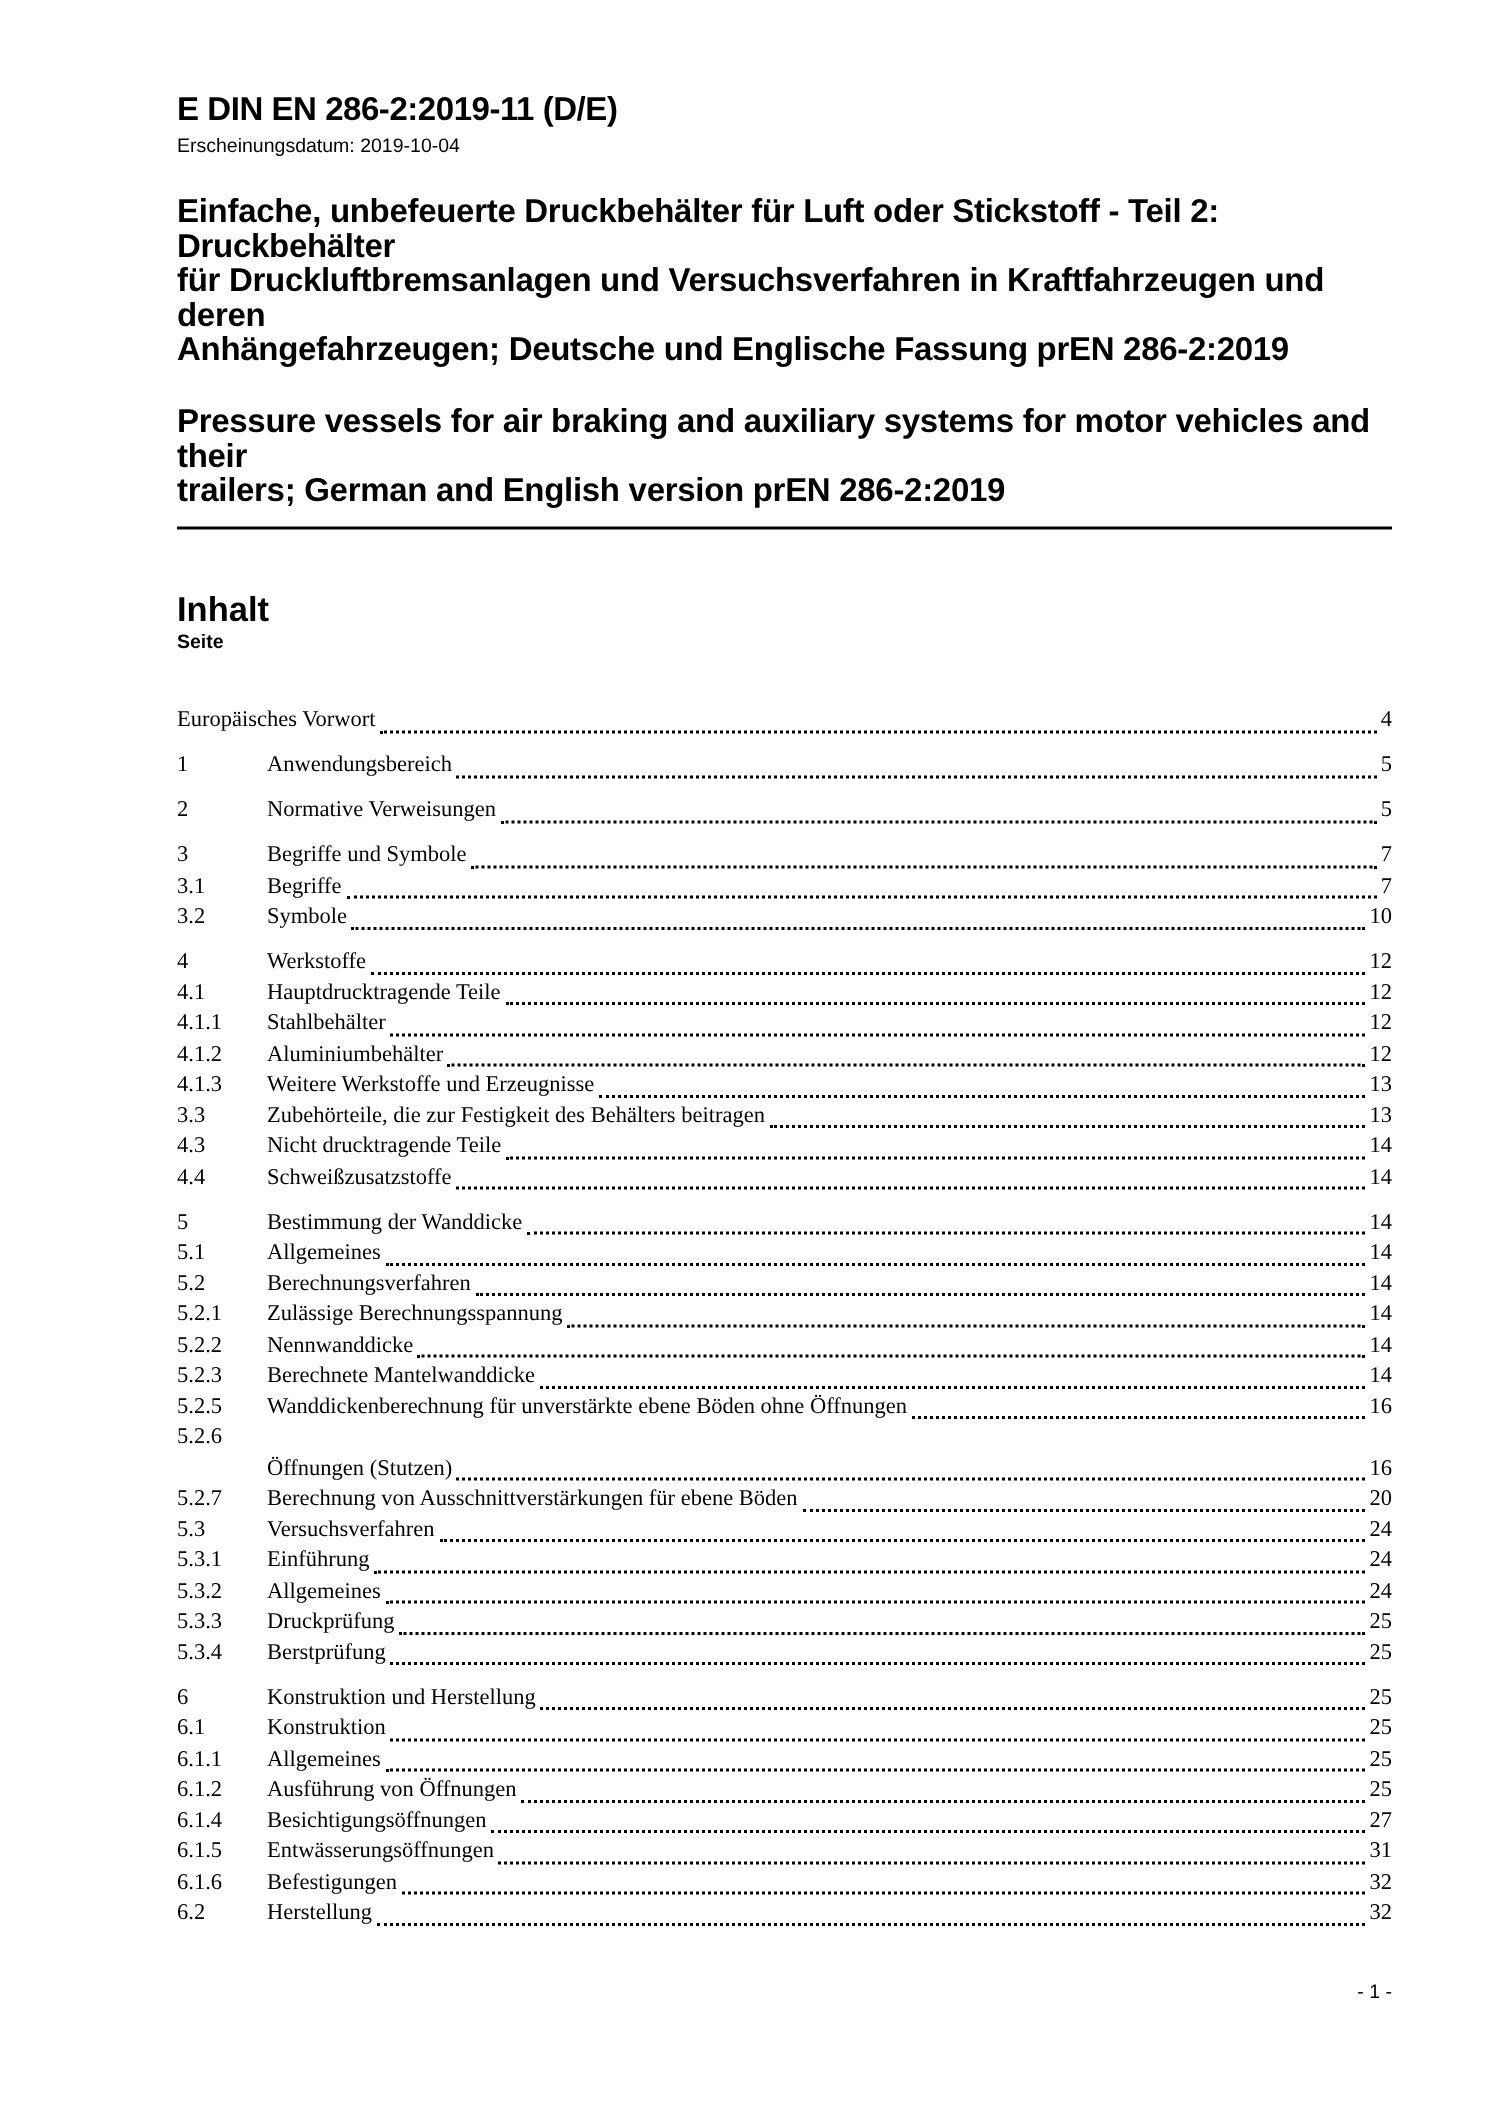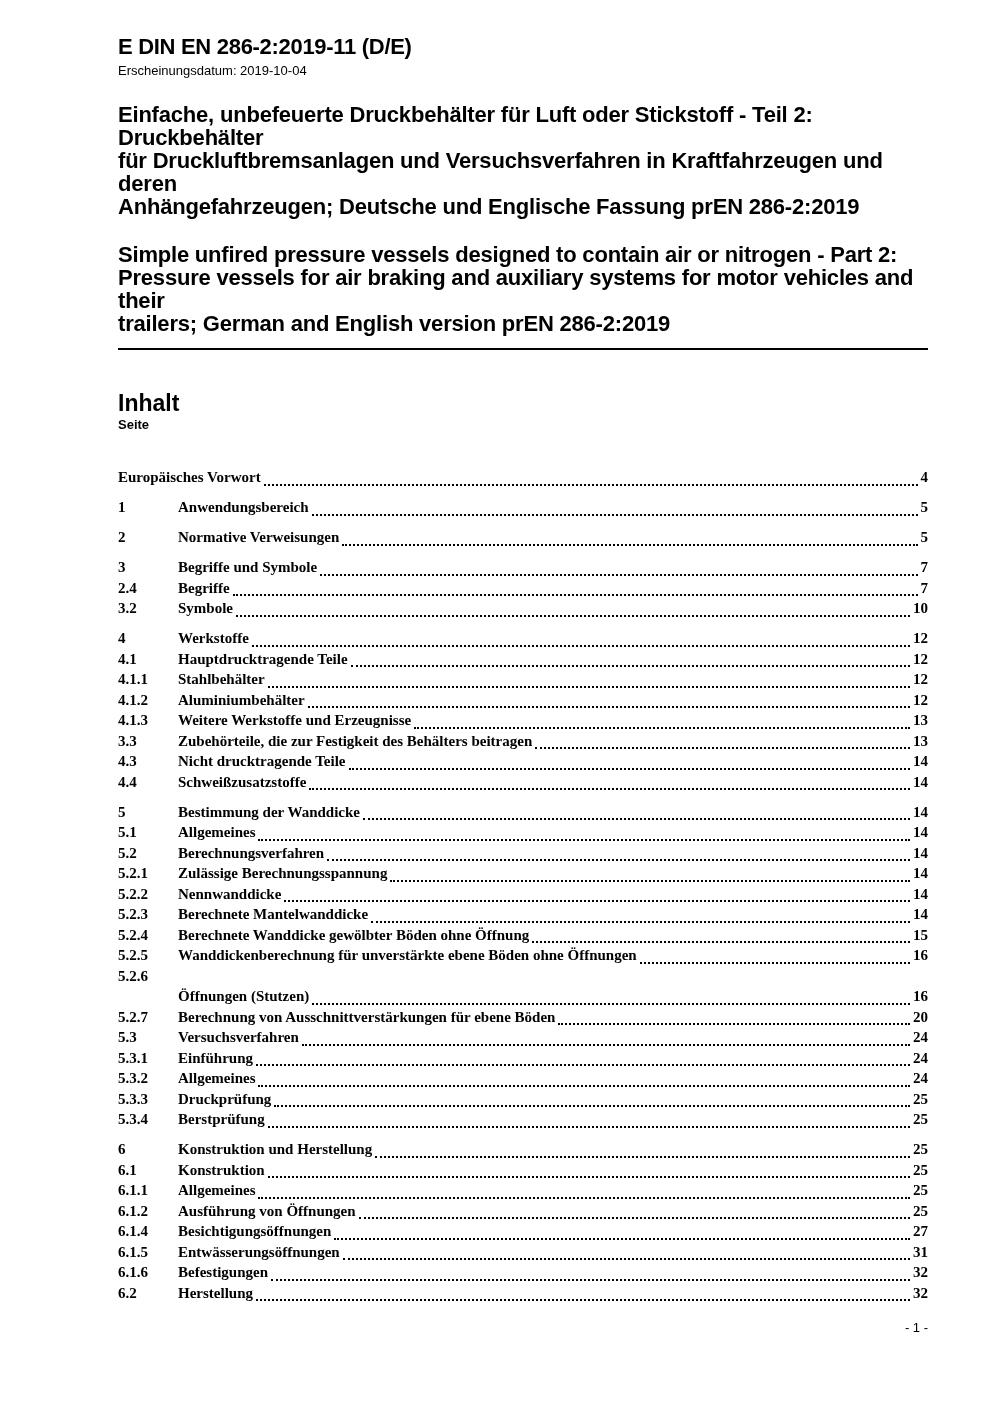--- a/index.html
+++ b/index.html
@@ -5,37 +5,37 @@
   * { box-sizing: border-box; }
   html, body { margin: 0; padding: 0; }
   body {
     width: 992px; height: 1403px;
     background: #ffffff; color: #000000;
     font-family: "Liberation Sans", sans-serif;
     position: relative; overflow: hidden;
   }
   .content { position: absolute; left: 118px; top: 0; width: 810px; }
 
-  .doc-title { margin-top: 34px; font-size: 22px; font-weight: bold; letter-spacing: -0.3px; line-height: 26px; }
+  .doc-title { margin-top: 60px; font-size: 22px; font-weight: bold; letter-spacing: -0.3px; line-height: 26px; }
   .pub-date  { font-size: 13px; margin-top: 3px; }
 
   .title-block { font-size: 22px; font-weight: bold; line-height: 23px; letter-spacing: -0.2px; }
   .title-de { margin-top: 25px; }
   .title-en { margin-top: 25px; }
 
   .rule { border-bottom: 2px solid #000; margin-top: 13px; height: 0; }
 
   .inhalt-row { display: flex; justify-content: space-between; align-items: baseline; margin-top: 40px; flex-direction: column; }
   .inhalt { font-size: 23px; font-weight: bold; }
   .seite  { font-size: 13px; font-weight: bold; }
 
   .toc {
     margin-top: 37px;
     font-family: "Liberation Serif", serif;
-    font-weight: bold; font-size: 15px;
+    font-weight: normal; font-size: 15px;
   }
   .toc-row { display: flex; align-items: baseline; height: 20.5px; }
   .toc-row.group-start { margin-top: 9.5px; }
   .toc-num   { flex: none; width: 60px; }
   .toc-title { flex: none; white-space: nowrap; }
   .toc-leader {
     flex: 1 1 auto; min-width: 8px;
     border-bottom: 2px dotted #000;
     align-self: flex-end; margin: 0 3px 4px 3px;
   }
@@ -54,21 +54,20 @@
   <div class="doc-title">E DIN EN 286-2:2019-11 (D/E)</div>
   <div class="pub-date">Erscheinungsdatum: 2019-10-04</div>
 
   <div class="title-block title-de">
     <div>Einfache, unbefeuerte Druckbehälter für Luft oder Stickstoff - Teil 2: Druckbehälter</div>
     <div>für Druckluftbremsanlagen und Versuchsverfahren in Kraftfahrzeugen und deren</div>
     <div>Anhängefahrzeugen; Deutsche und Englische Fassung prEN 286-2:2019</div>
   </div>
 
   <div class="title-block title-en">
-    <div>Simple unfired pressure vessels designed to contain air or nitrogen - Part 2:</div>
     <div>Pressure vessels for air braking and auxiliary systems for motor vehicles and their</div>
     <div>trailers; German and English version prEN 286-2:2019</div>
   </div>
 
   <div class="rule"></div>
 
   <div class="inhalt-row">
     <span class="inhalt">Inhalt</span>
     <span class="seite">Seite</span>
   </div>
@@ -91,21 +90,21 @@
         <span class="toc-leader"></span>
         <span class="toc-page">5</span>
       </div>
       <div class="toc-row group-start">
         <span class="toc-num">3</span>
         <span class="toc-title">Begriffe und Symbole</span>
         <span class="toc-leader"></span>
         <span class="toc-page">7</span>
       </div>
       <div class="toc-row">
-        <span class="toc-num">2.4</span>
+        <span class="toc-num">3.1</span>
         <span class="toc-title">Begriffe</span>
         <span class="toc-leader"></span>
         <span class="toc-page">7</span>
       </div>
       <div class="toc-row">
         <span class="toc-num">3.2</span>
         <span class="toc-title">Symbole</span>
         <span class="toc-leader"></span>
         <span class="toc-page">10</span>
       </div>
@@ -187,26 +186,20 @@
         <span class="toc-leader"></span>
         <span class="toc-page">14</span>
       </div>
       <div class="toc-row">
         <span class="toc-num">5.2.3</span>
         <span class="toc-title">Berechnete Mantelwanddicke</span>
         <span class="toc-leader"></span>
         <span class="toc-page">14</span>
       </div>
       <div class="toc-row">
-        <span class="toc-num">5.2.4</span>
-        <span class="toc-title">Berechnete Wanddicke gewölbter Böden ohne Öffnung</span>
-        <span class="toc-leader"></span>
-        <span class="toc-page">15</span>
-      </div>
-      <div class="toc-row">
         <span class="toc-num">5.2.5</span>
         <span class="toc-title">Wanddickenberechnung für unverstärkte ebene Böden ohne Öffnungen</span>
         <span class="toc-leader"></span>
         <span class="toc-page">16</span>
       </div>
       <div class="toc-row">
         <span class="toc-num">5.2.6</span>
       </div>
       <div class="toc-row">
         <span class="toc-num"></span>

